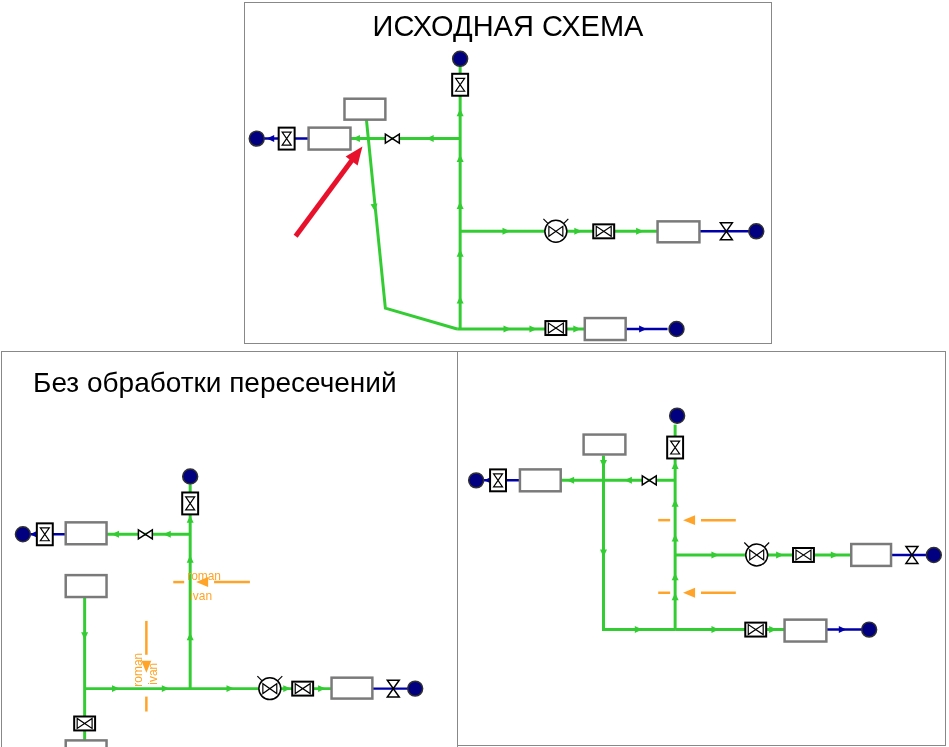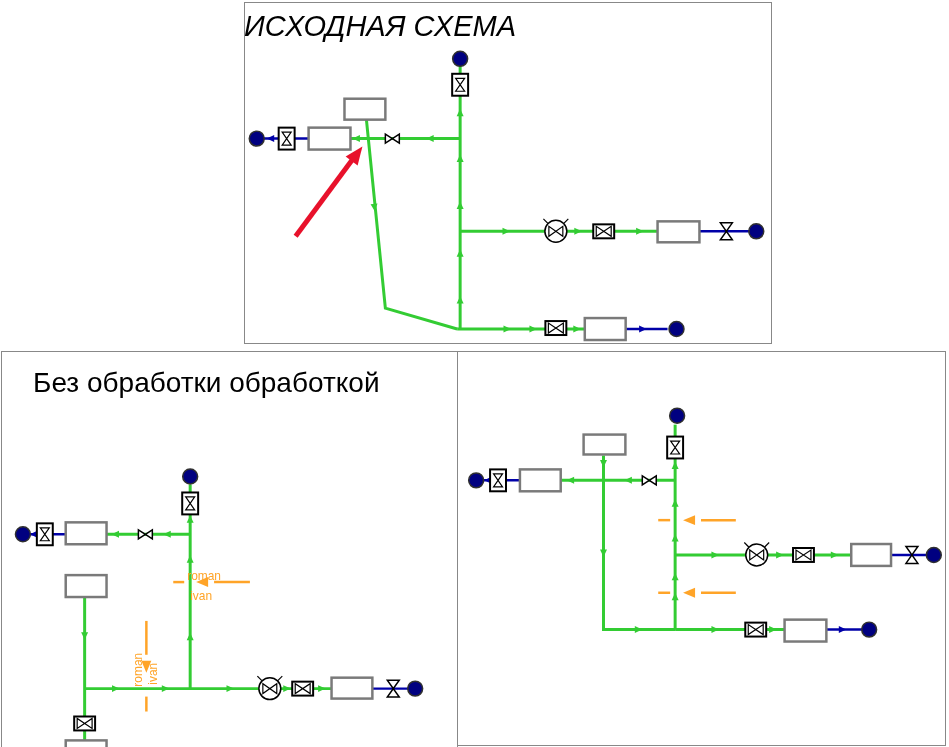--- a/index.html
+++ b/index.html
@@ -4,21 +4,21 @@
 <style>
   html,body{margin:0;padding:0;background:#fff;}
   .canvas{position:relative;width:949px;height:747px;background:#fff;overflow:hidden;
           font-family:"Liberation Sans",sans-serif;}
   .panel{position:absolute;border:1px solid var(--panel-border,#888);background:#fff;box-sizing:border-box;}
   #panel-original{left:244px;top:2px;width:528px;height:342px;}
   #panel-without{left:1px;top:351px;width:457px;height:503px;padding-left:17px;}
   #panel-with{left:457px;top:351px;width:489px;height:395px;}
   .panel svg{position:absolute;left:0;top:0;width:100%;height:100%;}
   .ptitle{position:absolute;color:#000;font-size:28px;white-space:nowrap;}
-  #title-original{left:244px;top:10px;width:528px;text-align:left;font-size:29px;font-style:italic;}
+  #title-original{left:244px;top:10px;width:528px;text-align:center;font-size:29px;}
   #title-without{left:33px;top:367px;}
   #title-with{left:484px;top:367px;}
   .pipe-g{stroke:var(--pipe-green,#33CC33);stroke-width:3;fill:none;}
   .pipe-b{stroke:var(--pipe-blue,#0000A8);stroke-width:2.5;fill:none;}
   .rect-eq{fill:#fff;stroke:var(--equip-border,#7A7A7A);stroke-width:2.5;}
   .sym-box{fill:#fff;stroke:var(--symbol-black,#000);stroke-width:2;}
   .sym-thin{fill:none;stroke:var(--symbol-black,#000);stroke-width:1.2;}
   .sym-med{fill:#fff;stroke:var(--symbol-black,#000);stroke-width:1.5;}
   .node-c{fill:var(--node-navy,#000080);stroke:#303030;stroke-width:1.5;}
   .ga{fill:var(--pipe-green,#33CC33);}
@@ -198,21 +198,21 @@
       </g>
       <g>
         <path class="oa" d="M146,567 L146,601"></path>
         <use href="#a-down-o" x="146" y="612" class="oaf"></use>
         <path class="oa" d="M146,643 L146,658"></path>
         <text class="ann-text" transform="translate(142,633) rotate(-90)">roman</text>
         <text class="ann-text" transform="translate(157,631) rotate(-90)">ivan</text>
       </g>
     </svg>
   </div>
-  <div class="ptitle" id="title-without">Без обработки обработкой</div>
+  <div class="ptitle" id="title-without">Без обработки пересечений</div>
 
   <div class="panel" id="panel-with">
     <svg viewBox="457 351 489 395">
       <g>
         <path class="pipe-g" d="M675,424 L675,437"></path>
         <path class="pipe-g" d="M675,457 L675,630"></path>
         <path class="pipe-g" d="M560,480 L675,480"></path>
         <path class="pipe-g" d="M603,455 L603,630 L675,630"></path>
         <path class="pipe-g" d="M675,555 L852,555"></path>
         <path class="pipe-g" d="M675,630 L785,630"></path>

